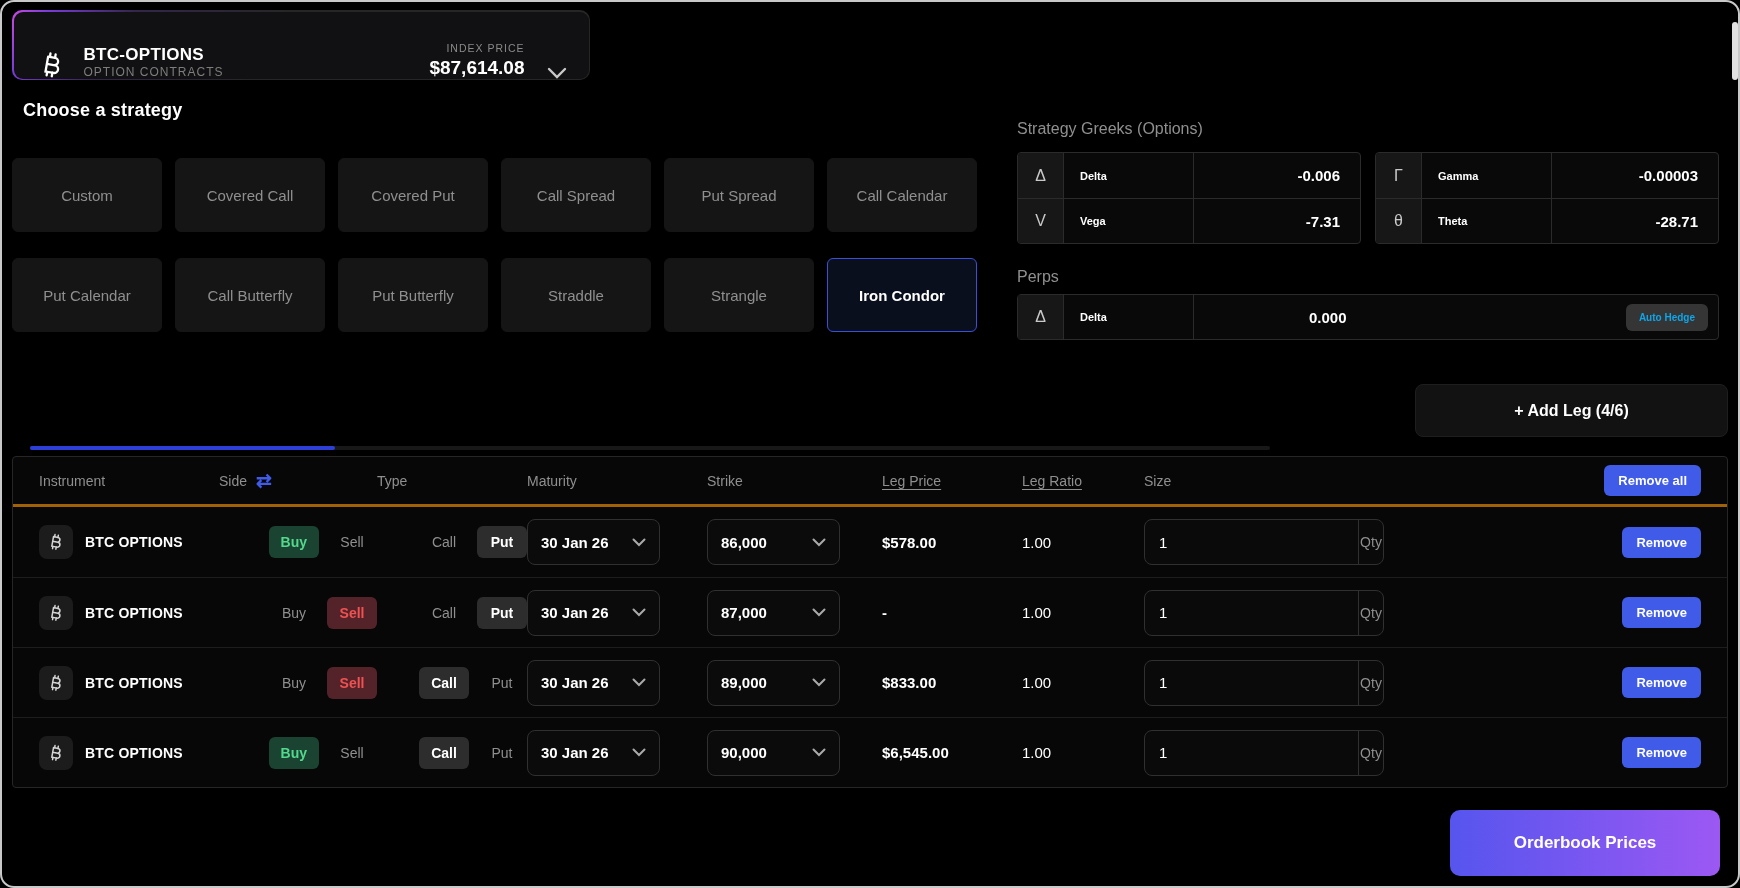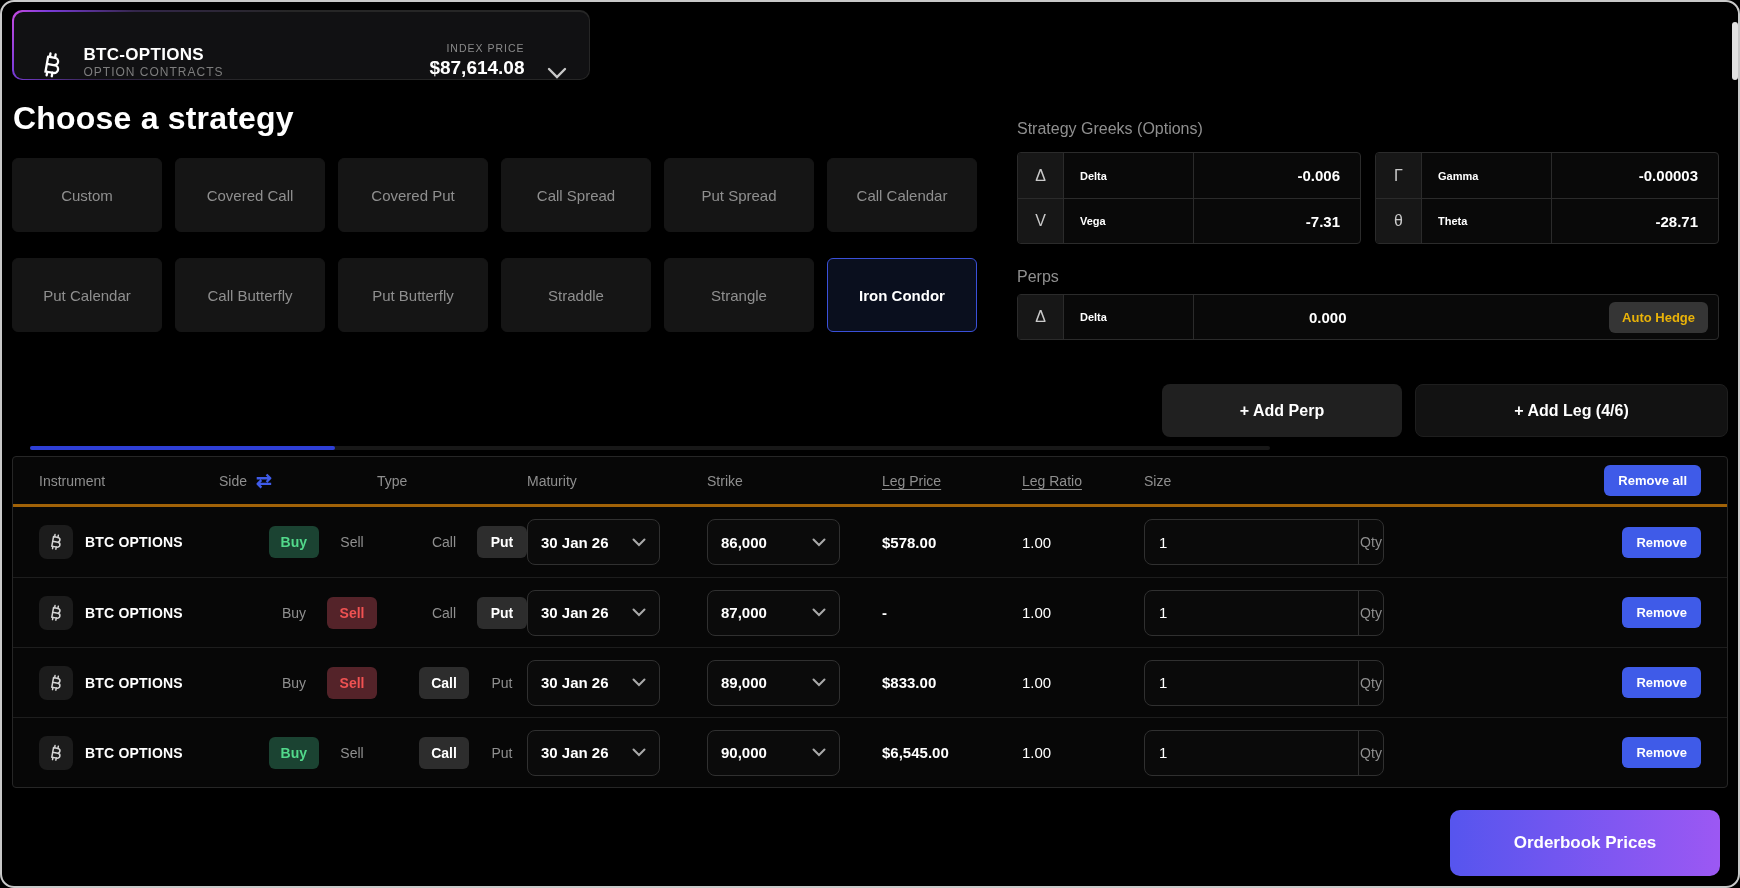--- a/index.html
+++ b/index.html
@@ -18,21 +18,21 @@
   .btc-glyph { width:28px; height:28px; flex:0 0 auto; transform:rotate(10deg); }
   .hdr-titles { margin-left:18px; }
   .hdr-symbol { font-size:17px; font-weight:bold; letter-spacing:.3px; }
   .hdr-sub { font-size:12px; color:#7d7d7d; letter-spacing:1px; }
   .hdr-price-block { margin-left:auto; text-align:right;margin-top:23px; }
   .hdr-price-label { font-size:10.5px; color:#8a8a8a; letter-spacing:1px; }
   .hdr-price { font-size:19px; font-weight:bold; margin-top:3px; }
   .hdr-chevron { margin-left:22px; }
 
   
-  .page-title { position:absolute; left:13px; top:100px; font-size:32px; font-weight:bold; letter-spacing:.2px; }
+  .page-title { position:absolute; left:23px; top:100px; font-size:18px; font-weight:bold; letter-spacing:.2px; }
   .strategy-grid { position:absolute; left:12px; top:158px; display:grid;
     grid-template-columns:repeat(6,150px); column-gap:13px; row-gap:26px; }
   .strat-btn { height:74px; background:#151515; border:1px solid #151515; border-radius:6px;
     color:#8f8f8f; font-size:15px; display:flex; align-items:center; justify-content:center; cursor:pointer; }
   .strat-btn.selected { background:#0a0f1e; border:1.5px solid #3a50d9; color:#fff; font-weight:bold; }
 
   
   .greeks-title { position:absolute; left:1017px; top:120px; font-size:16px; color:#8f8f8f; }
   .greeks-grid { position:absolute; left:1017px; top:152px; display:flex; gap:14px; }
   .greek-box { width:344px; border:1px solid #2b2b2b; border-radius:4px; background:#090909; overflow:hidden; }
@@ -42,22 +42,22 @@
     display:flex; align-items:center; justify-content:center; font-size:16px; color:#c9c9c9; }
   .greek-label { width:130px; display:flex; align-items:center; padding-left:16px;
     font-size:11px; font-weight:bold; border-right:1px solid #2b2b2b; }
   .greek-val { flex:1; display:flex; align-items:center; justify-content:flex-end;
     padding-right:20px; font-size:15px; font-weight:bold; }
 
   .perps-title { position:absolute; left:1017px; top:268px; font-size:16px; color:#8f8f8f; }
   .perps-box { position:absolute; left:1017px; top:294px; width:702px; height:46px;
     border:1px solid #2b2b2b; border-radius:4px; background:#090909; display:flex; align-items:stretch; }
   .perps-val { display:flex; align-items:center; padding-left:115px; font-size:15px; font-weight:bold; flex:1; }
-  .auto-hedge { align-self:center; margin-right:10px; background:#353535; color:#eab308;
-    font-size:13px; font-weight:bold; padding:8px 13px; border-radius:6px; border:none; cursor:pointer; }
+  .auto-hedge { align-self:center; margin-right:10px; background:#353535; color:#0ea5e9;
+    font-size:10px; font-weight:bold; padding:8px 13px; border-radius:6px; border:none; cursor:pointer; }
 
   
   .tabs { position:absolute; left:30px; top:398px; display:flex; }
   .tab { width:305px; height:44px; display:flex; align-items:center; justify-content:center;
     font-size:15px; color:#8f8f8f; cursor:pointer; }
   .tab.active { color:#fff; font-weight:bold; }
   .tab-track { position:absolute; left:30px; top:446px; width:1240px; height:4px; background:#181818; border-radius:2px; }
   .tab-track-active { width:305px; height:4px; background:#2e3fd6; border-radius:2px; }
 
   .add-btn { position:absolute; top:384px; height:53px; border-radius:8px; border:none;
@@ -191,21 +191,20 @@
     <div class="greek-ico">Δ</div>
     <div class="greek-label">Delta</div>
     <div class="perps-val">0.000</div>
     <button class="auto-hedge">Auto Hedge</button>
   </div>
 
   <div class="tab-track">
     <div class="tab-track-active"></div>
   </div>
 
-  <button class="add-btn add-perp">+ Add Perp</button>
   <button class="add-btn add-leg">+ Add Leg (4/6)</button>
 
   <div class="legs-table">
 
     <div class="t-row t-head">
       <div>Instrument</div>
       <div class="side-head">
         <span>Side</span>
         <span class="swap-icon">⇄</span>
       </div>

